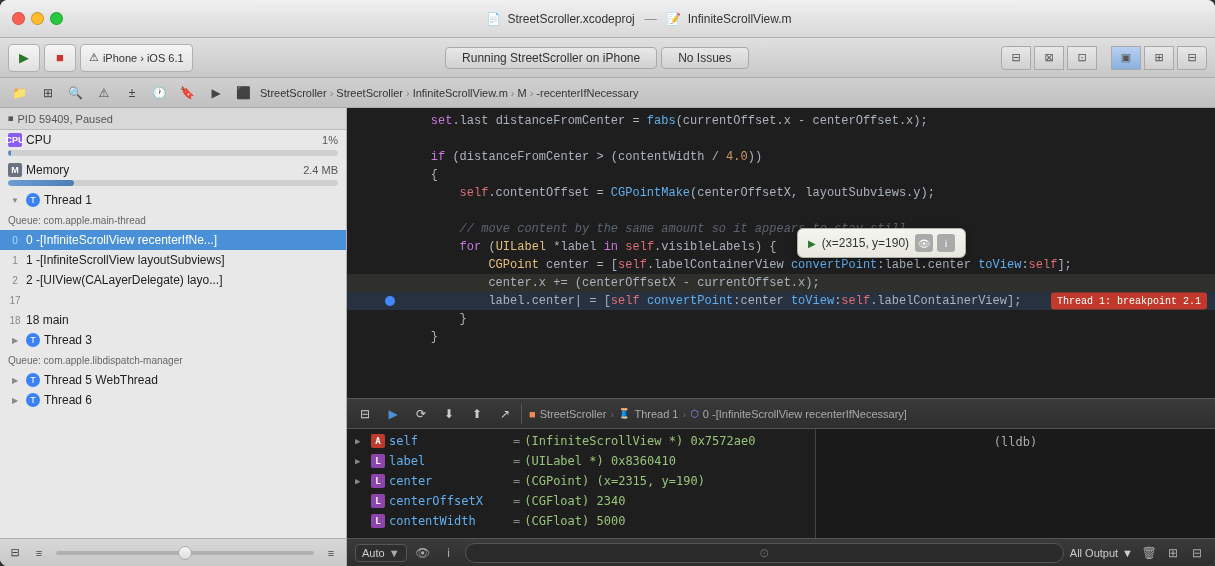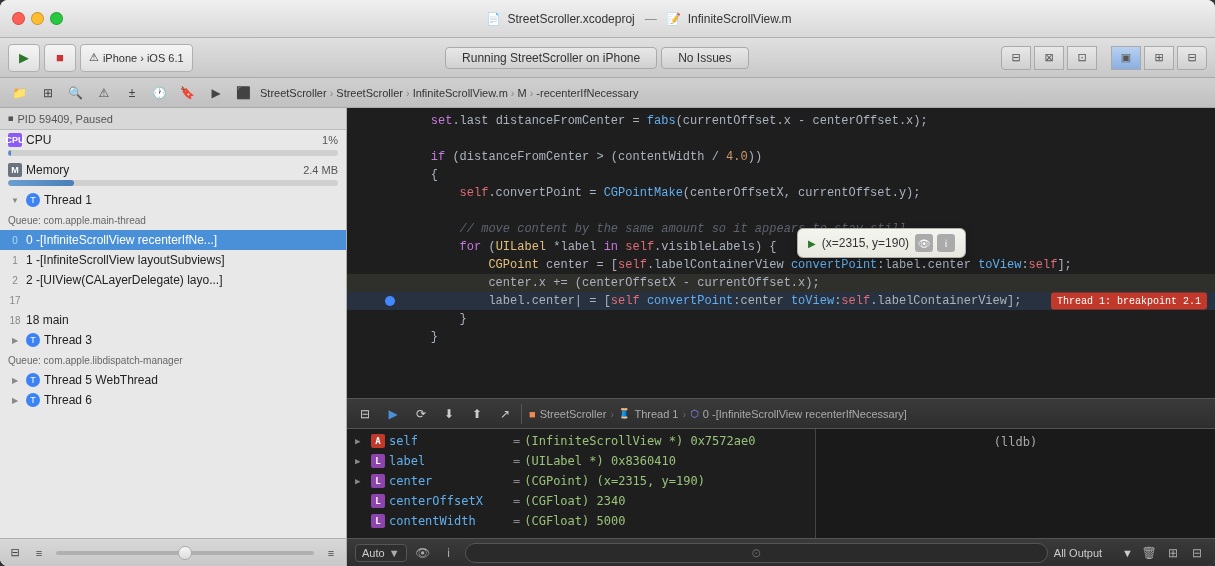--- a/index.html
+++ b/index.html
@@ -531,21 +531,21 @@
       border-radius: 10px;
       display: flex;
       align-items: center;
       justify-content: center;
     }
     .all-output {
       color: #ccc;
       font-size: 11px;
       display: flex;
       align-items: center;
-      gap: 20px;
+      gap: 4px;
     }
     .dbb-right {
       display: flex;
       gap: 4px;
     }
   </style>
 </head>
 <body>
 
 <div class="window">
@@ -720,21 +720,21 @@
           <span class="code-text">    <span class="kw">if</span> <span class="plain">(distanceFromCenter &gt; (contentWidth / </span><span class="num">4.0</span><span class="plain">))</span></span>
         </div>
         <div class="code-line">
           <span class="line-num"></span>
           <span class="gutter"></span>
           <span class="code-text">    <span class="plain">{</span></span>
         </div>
         <div class="code-line">
           <span class="line-num"></span>
           <span class="gutter"></span>
-          <span class="code-text">        <span class="self-kw">self</span><span class="plain">.convertPoint = </span><span class="fn">CGPointMake</span><span class="plain">(centerOffsetX, currentOffset.y);</span></span>
+          <span class="code-text">        <span class="self-kw">self</span><span class="plain">.contentOffset = </span><span class="fn">CGPointMake</span><span class="plain">(centerOffsetX, layoutSubviews.y);</span></span>
         </div>
         <div class="code-line">
           <span class="line-num"></span>
           <span class="gutter"></span>
           <span class="code-text"></span>
         </div>
         <div class="code-line">
           <span class="line-num"></span>
           <span class="gutter"></span>
           <span class="code-text">        <span class="cm">// move content by the same amount so it appears to stay still</span></span>

